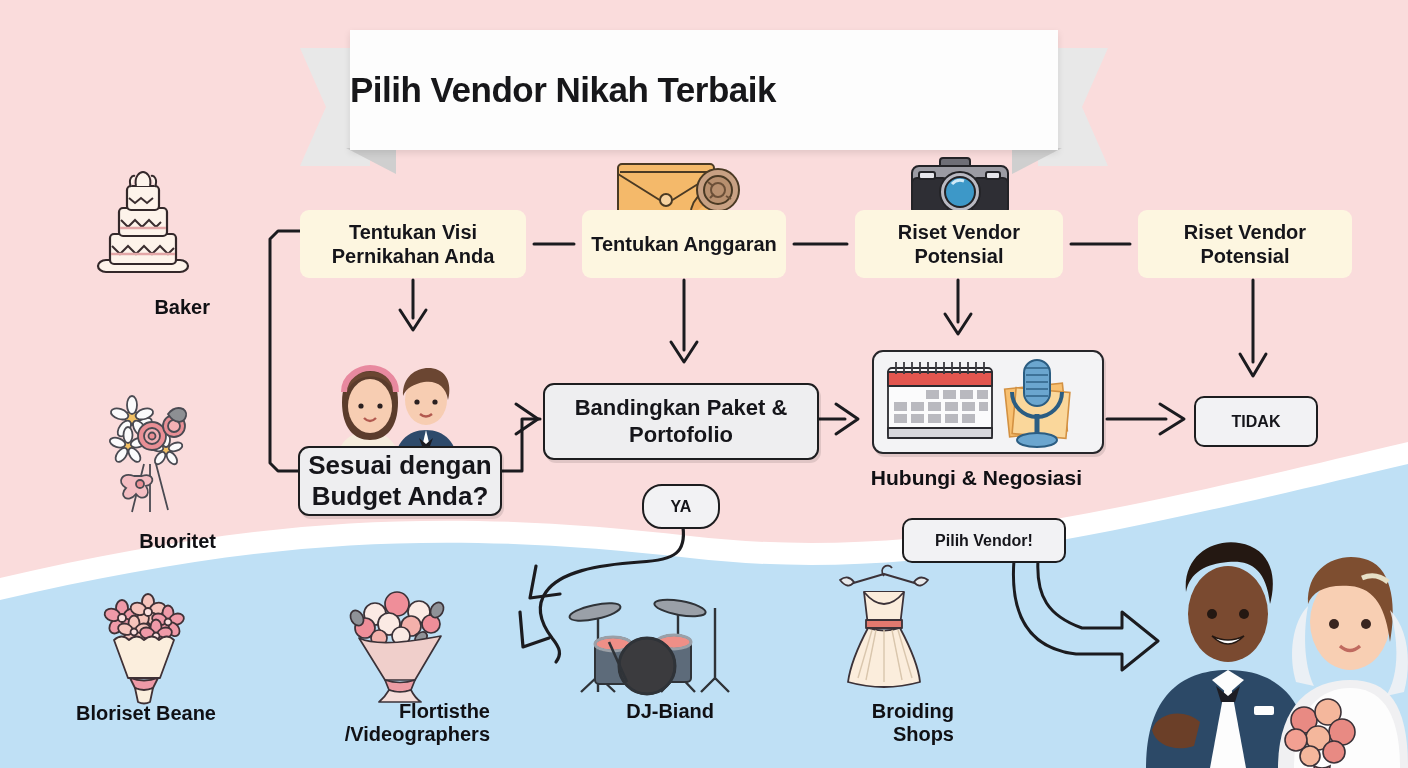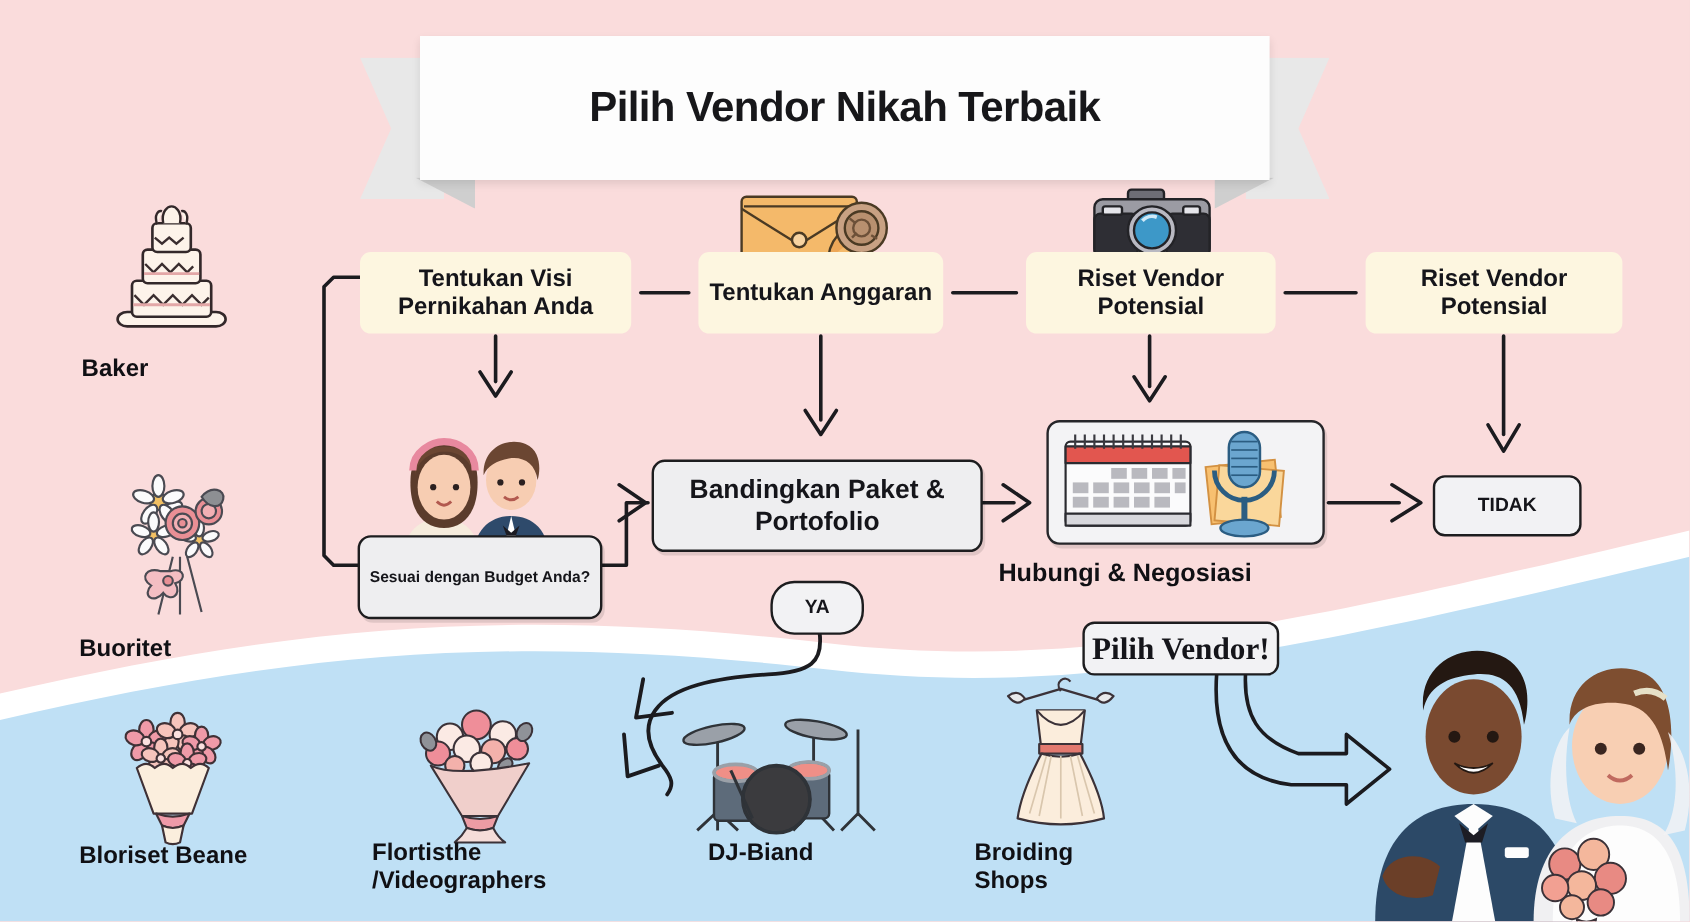--- a/index.html
+++ b/index.html
@@ -16,48 +16,48 @@
 
   
   .ribbon{position:absolute;left:300px;top:30px;width:808px;height:135px;}
   .ribbon-tail{position:absolute;top:18px;width:70px;height:118px;background:#e8e8e8;}
   .ribbon-tail.l{left:0;clip-path:polygon(0 0,100% 0,100% 100%,0 100%,26px 50%);}
   .ribbon-tail.r{right:0;clip-path:polygon(0 0,100% 0,calc(100% - 26px) 50%,100% 100%,0 100%);}
   .ribbon-fold{position:absolute;top:118px;width:50px;height:26px;background:#cfcfcf;}
   .ribbon-fold.l{left:46px;clip-path:polygon(0 0,100% 0,100% 100%);}
   .ribbon-fold.r{right:46px;clip-path:polygon(0 0,100% 0,0 100%);}
   .ribbon-main{position:absolute;left:50px;top:0;right:50px;height:120px;background:#fdfdfd;
-      box-shadow:0 3px 7px rgba(0,0,0,.10);display:flex;flex-direction:column;
-      align-items:center;justify-content:center;}
+      box-shadow:0 3px 7px rgba(0,0,0,.10);display:flex;flex-direction:row;
+      align-items:center;justify-content:space-between;}
   .ribbon-main .t1,.ribbon-main .t2{font-weight:bold;color:#17171a;letter-spacing:-0.5px;
       line-height:1.12;white-space:nowrap;}
   .ribbon-main .t1{font-size:35px;}
   .ribbon-main .t2{font-size:35px;}
 
   
   .fbox{position:absolute;border-radius:9px;display:flex;align-items:center;
         justify-content:center;text-align:center;font-weight:bold;color:#15151a;
         line-height:1.2;}
   .fbox.cream{background:#fdf6e0;}
   .fbox.grey{background:#eeeef0;border:2px solid #1d1d1f;box-shadow:2px 3px 0 rgba(0,0,0,.10);}
   .fbox.plain{background:#f2f2f4;border:2px solid #1d1d1f;}
 
   .step1{left:300px;top:210px;width:226px;height:68px;font-size:20px;}
   .step2{left:582px;top:210px;width:204px;height:68px;font-size:20px;}
   .step3{left:855px;top:210px;width:208px;height:68px;font-size:20px;}
   .step4{left:1138px;top:210px;width:214px;height:68px;font-size:20px;}
 
-  .decision{left:298px;top:446px;width:200px;height:66px;font-size:13px;border-radius:11px;text-align:right;}
+  .decision{left:298px;top:446px;width:200px;height:66px;font-size:26px;border-radius:11px;}
   .compare{left:543px;top:383px;width:272px;height:73px;font-size:22px;border-radius:11px;text-align:center;}
   .ya{left:642px;top:484px;width:74px;height:41px;font-size:16px;border-radius:20px;}
   .tidak{left:1194px;top:396px;width:120px;height:47px;font-size:16px;border-radius:10px;}
-  .pilih{left:902px;top:518px;width:160px;height:41px;font-size:26px;border-radius:10px;font-family:Liberation Serif, serif;}
+  .pilih{left:902px;top:518px;width:160px;height:41px;font-size:16px;border-radius:10px;}
 
   
-  .cat{position:absolute;text-align:left;font-weight:bold;color:#101014;
+  .cat{position:absolute;text-align:right;font-weight:bold;color:#101014;
        line-height:1.14;font-size:20px;}
 
   
   .icon{position:absolute;}
   .photo-card{position:absolute;background:#f3f3f5;border:2px solid #26262a;
        border-radius:11px;box-shadow:2px 3px 0 rgba(0,0,0,.10);}
 
   svg{display:block;overflow:visible;}
   .lines{position:absolute;inset:0;pointer-events:none;}
 </style>

